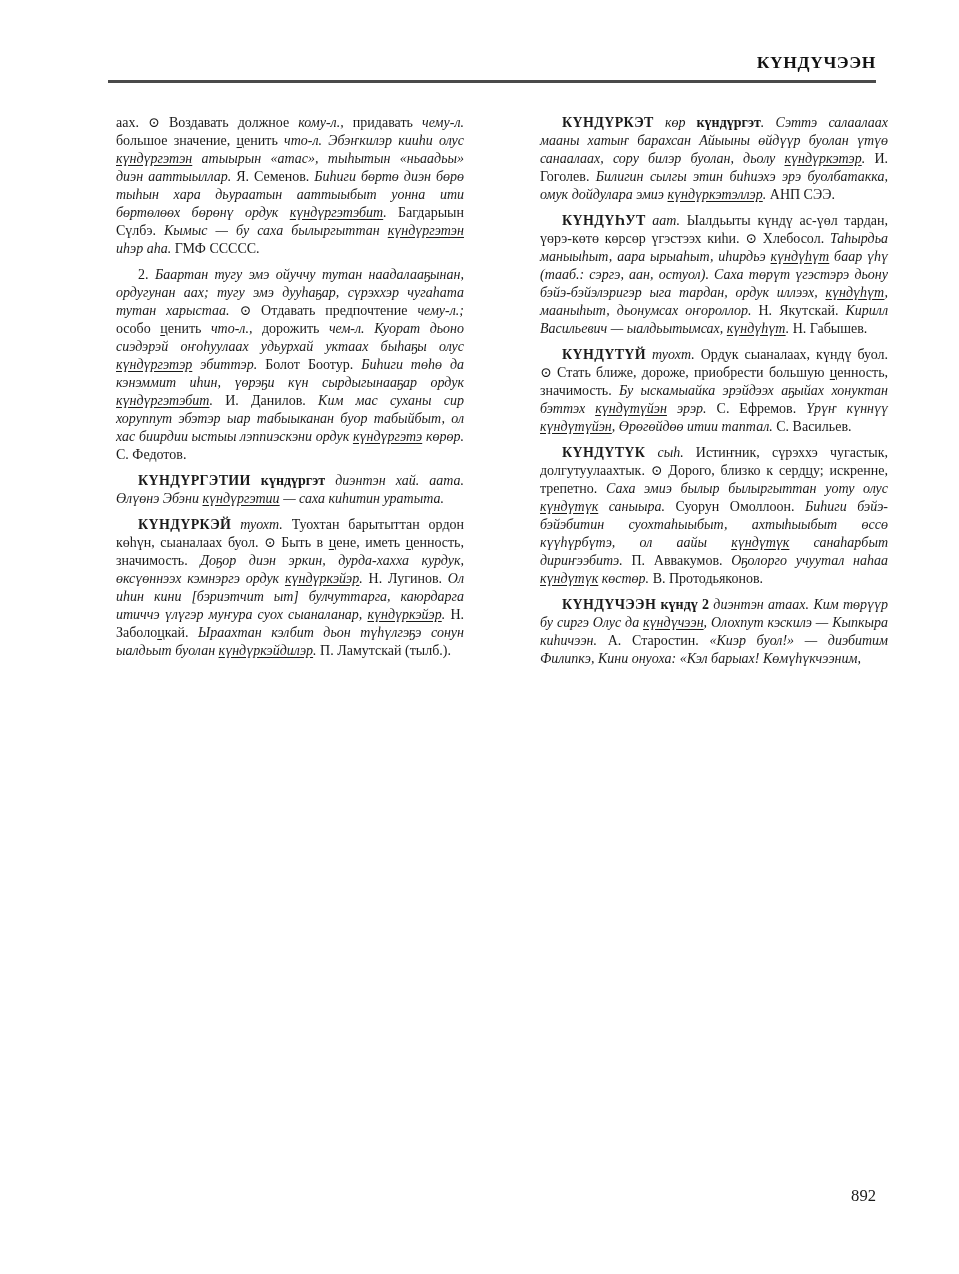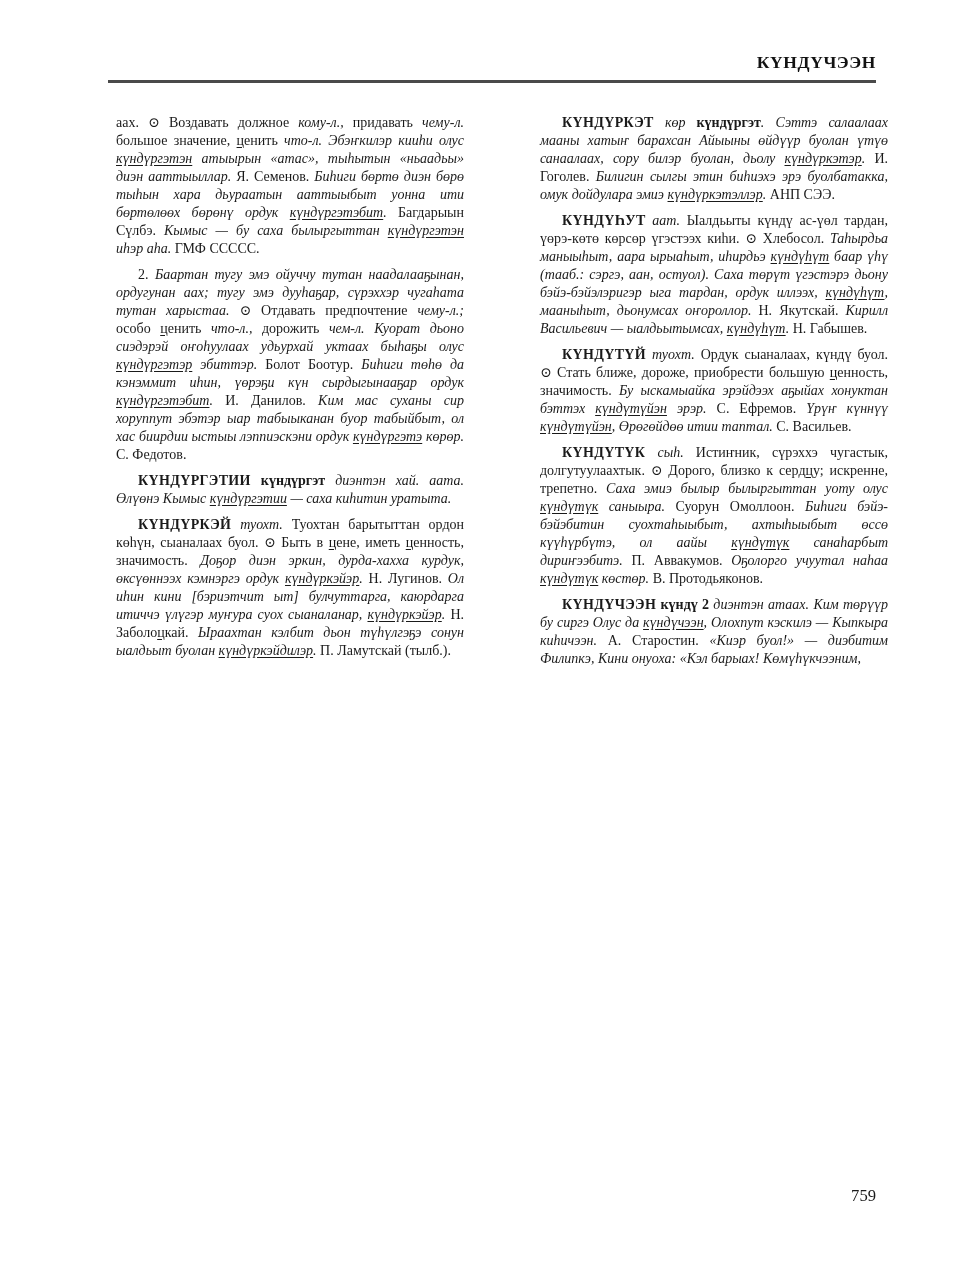--- a/index.html
+++ b/index.html
@@ -124,36 +124,36 @@
   <div class="runrule"></div>
 
   <div class="cols">
 
     <div class="col col-left">
 
       <p class="para"><span>аах. </span><span class="bul">⊙</span> <span>Воздавать должное </span><span class="ex">кому-л.,</span><span> придавать </span><span class="ex">чему-л.</span><span> большое значение, </span><span class="ru-u">ц</span><span>енить </span><span class="ex">что-л.</span> <span class="ex">Эбэҥкилэр кииһи олус </span><span class="kw">күндүргэтэн</span><span class="ex"> атыырын «атас», тыһытын «ньаадьы» диэн ааттыыллар.</span> <span class="src">Я. Семенов.</span> <span class="ex">Биһиги бөртө диэн бөрө тыһын хара дьураатын ааттыыбыт уонна ити бөртөлөөх бөрөнү ордук </span><span class="kw">күндүргэтэбит</span><span class="ex">.</span> <span class="src">Багдарыын Сүлбэ.</span> <span class="ex">Кымыс — бу саха былыргыттан </span><span class="kw">күндүргэтэн</span><span class="ex"> иһэр аһа.</span> <span class="src">ГМФ СССCC.</span></p>
 
       <p class="para indent"><span class="num">2.</span><span class="ex"> Баартан тугу эмэ ойуччу тутан наадалааҕынан, ордугунан аах; тугу эмэ дууһаҕар, сүрэххэр чугаһата тутан харыстаа. </span><span class="bul">⊙</span> <span>Отдавать предпочтение </span><span class="ex">чему-л.;</span><span> особо </span><span class="ru-u">ц</span><span>енить </span><span class="ex">что-л.,</span><span> дорожить </span><span class="ex">чем-л.</span> <span class="ex">Куорат дьоно сиэдэрэй оҥоһуулаах удьурхай уктаах быһаҕы олус </span><span class="kw">күндүргэтэр</span><span class="ex"> эбиттэр.</span> <span class="src">Болот Боотур.</span> <span class="ex">Биһиги төһө да кэнэммит иһин, үөрэҕи күн сырдыгынааҕар ордук </span><span class="kw">күндүргэтэбит</span><span class="ex">.</span> <span class="src">И. Данилов.</span> <span class="ex">Ким мас суханы сир хоруппут эбэтэр ыар табыыканан буор табыйбыт, ол хас биирдии ыстыы лэппиэскэни ордук </span><span class="kw">күндүргэтэ</span><span class="ex"> көрөр.</span> <span class="src">С. Федотов.</span></p>
 
-      <p class="para indent"><span class="hw">КҮНДҮРГЭТИИ</span> <span class="hwsub">күндүргэт</span><span class="gram"> диэнтэн хай. аата. </span><span class="ex">Өлүөнэ Кымыс </span><span class="kw">күндүргэтии</span><span class="ex"> — саха киһитин уратыта.</span></p>
+      <p class="para indent"><span class="hw">КҮНДҮРГЭТИИ</span> <span class="hwsub">күндүргэт</span><span class="gram"> диэнтэн хай. аата. </span><span class="ex">Өлүөнэ Эбэни </span><span class="kw">күндүргэтии</span><span class="ex"> — саха киһитин уратыта.</span></p>
 
       <p class="para indent"><span class="hw">КҮНДҮРКЭЙ</span> <span class="gram">туохт.</span><span> Туохтан барытыттан ордон көһүн, сыаналаах буол. </span><span class="bul">⊙</span> <span>Быть в </span><span class="ru-u">ц</span><span>ене, иметь </span><span class="ru-u">ц</span><span>енность, значимость.</span> <span class="ex">Доҕор диэн эркин, дурда-хахха курдук, өксүөннээх кэмнэргэ ордук </span><span class="kw">күндүркэйэр</span><span class="ex">.</span> <span class="src">Н. Лугинов.</span> <span class="ex">Ол иһин кини [бэриэтчит ыт] булчуттарга, каюрдарга итиччэ үлүгэр муҥура суох сыаналанар, </span><span class="kw">күндүркэйэр</span><span class="ex">.</span> <span class="src">Н. Заболо</span><span class="ru-u">ц</span><span class="src">кай.</span> <span class="ex">Ыраахтан кэлбит дьон түһүлгэҕэ сонун ыалдьыт буолан </span><span class="kw">күндүркэйдилэр</span><span class="ex">.</span> <span class="src">П. Ламутскай (тылб.).</span></p>
 
     </div>
 
     <div class="col col-right">
 
       <p class="para indent"><span class="hw">КҮНДҮРКЭТ</span> <span class="gram">көр</span> <span class="hwsub">күндүргэт</span><span class="ex">. Сэттэ салаалаах мааны хатыҥ барахсан Айыыны өйдүүр буолан үтүө санаалаах, сору билэр буолан, дьолу </span><span class="kw">күндүркэтэр</span><span class="ex">.</span> <span class="src">И. Гоголев.</span> <span class="ex">Билигин сылгы этин биһиэхэ эрэ буолбатакка, омук дойдулара эмиэ </span><span class="kw">күндүркэтэллэр</span><span class="ex">.</span> <span class="src">АНП СЭЭ.</span></p>
 
       <p class="para indent"><span class="hw">КҮНДҮҺУТ</span> <span class="gram">аат.</span><span> Ыалдьыты күндү ас-үөл тардан, үөрэ-көтө көрсөр үгэстээх киһи. </span><span class="bul">⊙</span> <span>Хлебосол.</span> <span class="ex">Таһырдьа маныыһыт, аара ырыаһыт, иһирдьэ </span><span class="kw">күндүһүт</span><span class="ex"> баар үһү (тааб.: сэргэ, аан, остуол).</span> <span class="ex">Саха төрүт үгэстэрэ дьону бэйэ-бэйэлэригэр ыга тардан, ордук иллээх, </span><span class="kw">күндүһүт</span><span class="ex">, мааныһыт, дьонумсах оҥороллор.</span> <span class="src">Н. Якутскай.</span> <span class="ex">Кирилл Васильевич — ыалдьытымсах, </span><span class="kw">күндүһүт</span><span class="ex">.</span> <span class="src">Н. Габышев.</span></p>
 
       <p class="para indent"><span class="hw">КҮНДҮТҮЙ</span> <span class="gram">туохт.</span><span> Ордук сыаналаах, күндү буол. </span><span class="bul">⊙</span> <span>Стать ближе, дороже, приобрести большую </span><span class="ru-u">ц</span><span>енность, значимость.</span> <span class="ex">Бу ыскамыайка эрэйдээх аҕыйах хонуктан бэттэх </span><span class="kw">күндүтүйэн</span><span class="ex"> эрэр.</span> <span class="src">С. Ефремов.</span> <span class="ex">Үрүҥ күннүү </span><span class="kw">күндүтүйэн</span><span class="ex">, Өрөгөйдөө итии таптал.</span> <span class="src">С. Васильев.</span></p>
 
       <p class="para indent"><span class="hw">КҮНДҮТҮК</span> <span class="gram">сыһ.</span><span> Истиҥник, сүрэххэ чугастык, долгутуулаахтык. </span><span class="bul">⊙</span> <span>Дорого, близко к сер</span><span>д</span><span class="ru-u">ц</span><span>у; искренне, трепетно.</span> <span class="ex">Саха эмиэ былыр былыргыттан уоту олус </span><span class="kw">күндүтүк</span><span class="ex"> саныыра.</span> <span class="src">Суорун Омоллоон.</span> <span class="ex">Биһиги бэйэ-бэйэбитин суохтаһыыбыт, ахтыһыыбыт өссө күүһүрбүтэ, ол аайы </span><span class="kw">күндүтүк</span><span class="ex"> санаһарбыт дириҥээбитэ.</span> <span class="src">П. Аввакумов.</span> <span class="ex">Оҕолорго учуутал наһаа </span><span class="kw">күндүтүк</span><span class="ex"> көстөр.</span> <span class="src">В. Протодьяконов.</span></p>
 
       <p class="para indent"><span class="hw">КҮНДҮЧЭЭН</span> <span class="hwsub">күндү</span> <span class="hwsub">2</span><span class="gram"> диэнтэн атаах. </span><span class="ex">Ким төрүүр бу сиргэ Олус да </span><span class="kw">күндүчээн</span><span class="ex">, Олохпут кэскилэ — Кыпкыра киһичээн.</span> <span class="src">А. Старостин.</span> <span class="ex">«Киэр буол!» — диэбитим Филипкэ, Кини онуоха: «Кэл барыах! Көмүһүкчээним,</span></p>
 
     </div>
   </div>
 
-  <div class="folio">759</div>
+  <div class="folio">892</div>
 
 </div>
 
 </body></html>

